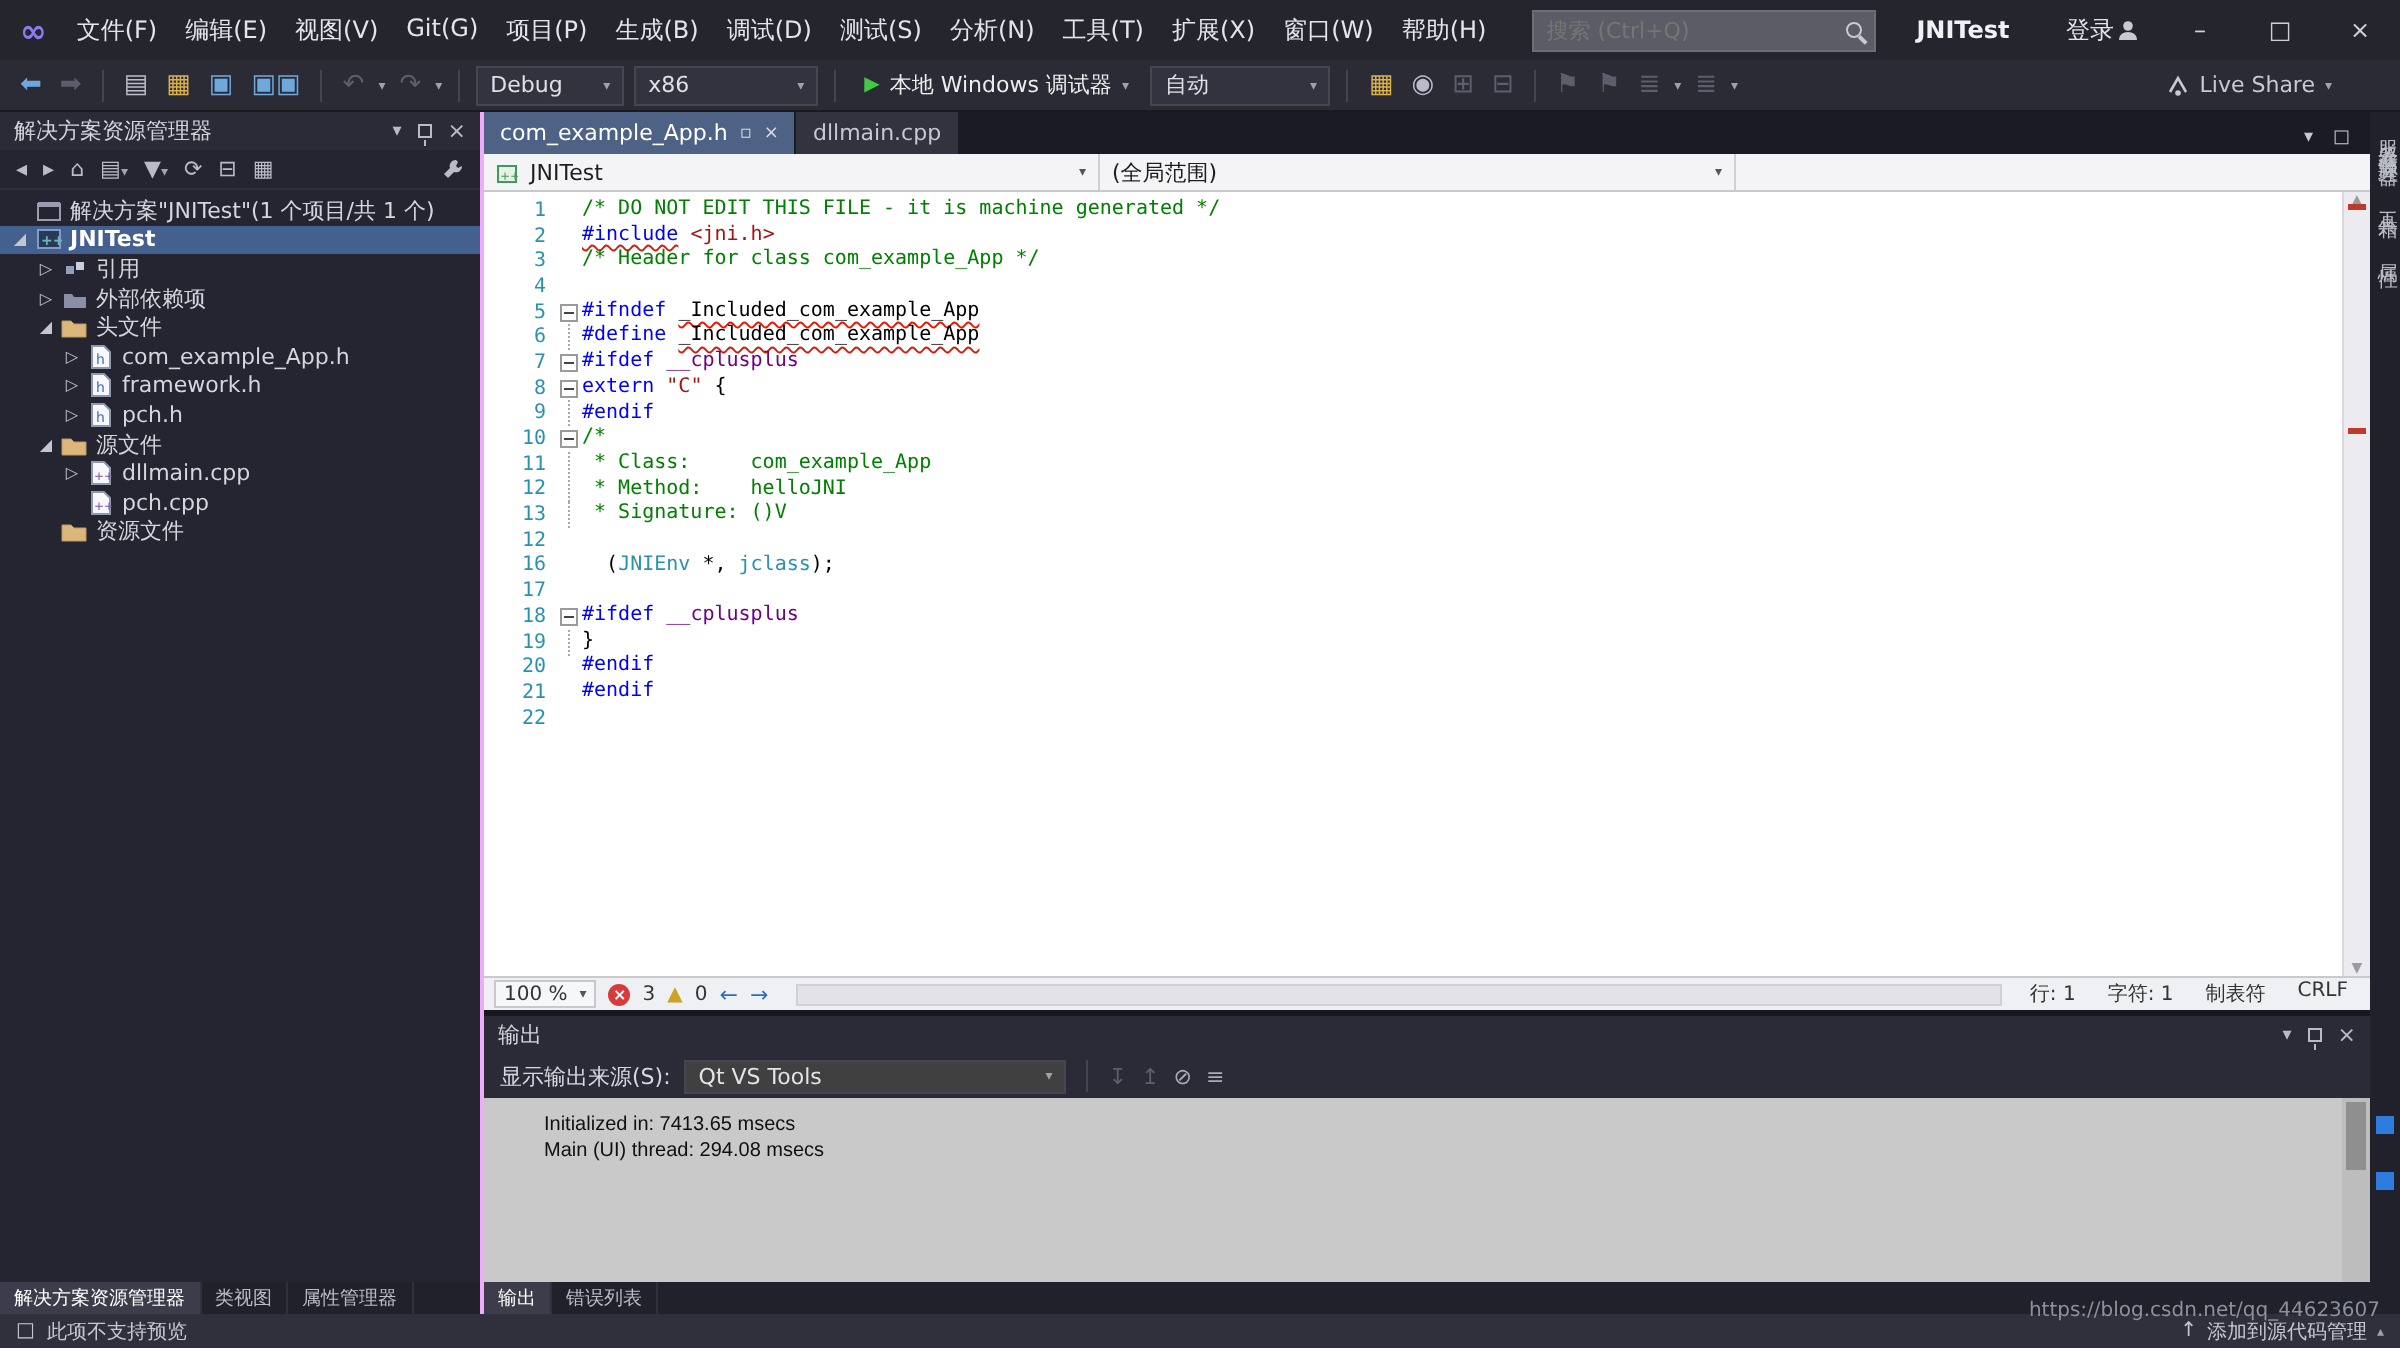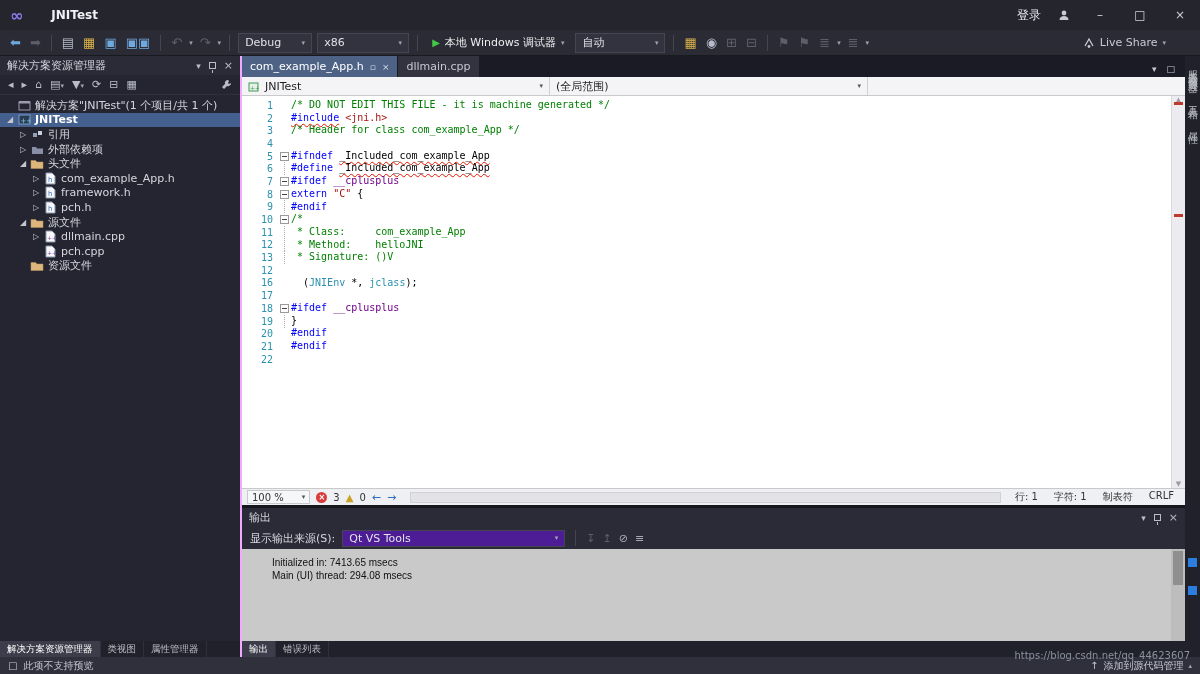--- a/index.html
+++ b/index.html
@@ -12,21 +12,21 @@
 .vs-logo{color:#8a7cf0;font-weight:bold;font-size:16px;margin:0 8px 0 6px}
 .menu-item{padding:4px 7px;color:#e4e5ea;font-size:12px;white-space:nowrap;cursor:default}
 .qsearch{margin-left:16px;width:172px;height:21px;background:#5c5c67;border:1px solid #6d6d78;
   display:flex;align-items:center;padding:0 6px;gap:4px}
 .qsearch input{flex:1;background:transparent;border:none;outline:none;color:#d9dadf;font-size:11px;min-width:0;
   font-family:"DejaVu Sans",sans-serif}
 .lens{width:8px;height:8px;border:1.5px solid #c9cad0;border-radius:50%;position:relative;flex:none}
 .lens::after{content:"";position:absolute;width:5px;height:1.5px;background:#c9cad0;transform:rotate(45deg);right:-4px;bottom:-2px}
 .win-title{margin-left:20px;font-weight:bold;color:#f0f1f5;font-size:12px}
 .tb-right{margin-left:auto;display:flex;align-items:center;gap:8px}
-.signin{display:flex;align-items:center;gap:17px;color:#e4e5ea;font-size:12px;padding:0 6px}
+.signin{display:flex;align-items:center;gap:1px;color:#e4e5ea;font-size:12px;padding:0 6px}
 .win-btn{width:32px;text-align:center;font-size:12px;color:#cfd0d6;padding:4px 0}
 
 
 .toolbar{height:26px;background:#2b2b36;border-bottom:1px solid #191920;display:flex;align-items:center;
   padding:0 8px;gap:5px;flex:none}
 .tbtn{color:#b9bcc8;font-size:13px;padding:0 2px;line-height:1}
 .tbtn.blue{color:#6fa8dc}.tbtn.gold{color:#d9b24a}
 .tbtn.disabled{color:#5c5f6b}
 .caret{font-size:7px;color:#9fa2ae}
 .vsep{width:1px;height:16px;background:#45454f;margin:0 3px}
@@ -82,34 +82,34 @@
 .foldbox::after{content:"";position:absolute;left:1px;right:1px;top:3px;height:1px;background:#444}
 .foldline{width:0;height:13px;border-left:1px dotted #a8a8a8}
 .codetext{font-family:"DejaVu Sans Mono",monospace;font-size:10px;line-height:12.7px;color:#000;white-space:pre}
 .com{color:#008000}.pp{color:#0000ff}.kw{color:#0000ff}.str{color:#a31515}.mac{color:#6f008a}.typ{color:#2b91af}
 .sq{text-decoration-line:underline;text-decoration-style:wavy;text-decoration-color:#e51400;text-underline-offset:2px}
 .vsb{width:14px;background:#ececf0;border-left:1px solid #d9d9dd;position:relative;flex:none;
   display:flex;flex-direction:column;justify-content:space-between;align-items:center;color:#9a9aa2;font-size:7px}
 .vsb .mark{position:absolute;right:2px;width:9px;height:3px;background:#c0392b}
 .estatus{height:17px;background:#eef0f3;border-top:1px solid #c9c9c9;display:flex;align-items:center;
   font-size:10px;color:#333;padding:0 5px;gap:6px;flex:none}
-.zoom{display:flex;align-items:center;gap:18px;border:1px solid #c9c9cd;background:#f6f7f9;height:14px;padding:0 4px}
+.zoom{display:flex;align-items:center;gap:6px;border:1px solid #c9c9cd;background:#f6f7f9;height:14px;padding:0 4px}
 .err-dot{width:11px;height:11px;border-radius:50%;background:#d83b3b;color:#fff;font-size:8px;font-weight:bold;
   display:flex;align-items:center;justify-content:center}
 .warn-tri{color:#c9a227;font-size:10px}
 .navarrow{color:#2f6fbf;font-size:11px}
 .hsb{flex:1;height:11px;background:#e3e3e7;border:1px solid #d1d1d5;margin:0 8px}
 .estat-field{color:#333;white-space:nowrap}
 .estat-right{display:flex;gap:16px;padding-right:6px}
 
 
 .splitter{height:3px;background:#17171e;flex:none}
 .output{height:133px;display:flex;flex-direction:column;background:#2b2b38;flex:none}
 .out-toolbar{height:22px;display:flex;align-items:center;gap:7px;padding:0 8px;font-size:11px;color:#d6d8e0;flex:none}
-.out-combo{width:223px;height:17px;background:#4c1d95;border:1px solid #464652;display:flex;align-items:center;
+.out-combo{width:191px;height:17px;background:#404040;border:1px solid #464652;display:flex;align-items:center;
   padding:0 6px;font-size:11px;color:#e2e3e8}
 .oticon{color:#a8abb6;font-size:11px}
 .oticon.disabled{color:#5c5f6b}
 .out-content{flex:1;background:#c9c9c9;display:flex;min-height:0}
 .out-text{flex:1;padding:7px 0 0 30px;font-family:Liberation Sans, sans-serif;font-size:10px;line-height:13px;color:#101010;white-space:pre}
 .out-vsb{width:14px;background:#bdbdbd;position:relative;flex:none}
 .out-vsb .thumb{position:absolute;top:2px;left:2px;right:2px;height:34px;background:#8f8f8f}
 
 
 .rail{width:15px;background:#21212b;display:flex;flex-direction:column;align-items:center;padding-top:6px;gap:20px;flex:none}
@@ -125,20 +125,39 @@
 .blue-dot{position:absolute;right:3px;width:9px;height:9px;background:#2d7dde;z-index:5}
 .bd1{top:558px}.bd2{top:586px}
 </style>
 </head>
 <body>
 
 <div class="window">
 
   <div class="titlebar">
     <span class="vs-logo">∞</span>
+    <nav id="menubar" style="display:flex">
+        <div class="menu-item">文件(F)</div>
+        <div class="menu-item">编辑(E)</div>
+        <div class="menu-item">视图(V)</div>
+        <div class="menu-item">Git(G)</div>
+        <div class="menu-item">项目(P)</div>
+        <div class="menu-item">生成(B)</div>
+        <div class="menu-item">调试(D)</div>
+        <div class="menu-item">测试(S)</div>
+        <div class="menu-item">分析(N)</div>
+        <div class="menu-item">工具(T)</div>
+        <div class="menu-item">扩展(X)</div>
+        <div class="menu-item">窗口(W)</div>
+        <div class="menu-item">帮助(H)</div>
+      </nav>
+    <div class="qsearch">
+      <input placeholder="搜索 (Ctrl+Q)" style="">
+      <span class="lens"></span>
+    </div>
     <span class="win-title">JNITest</span>
     <div class="tb-right">
       <span class="signin">
         <span>登录</span>
         <svg width="12" height="12" viewBox="0 0 12 12">
           <circle cx="6" cy="4" r="2.4" fill="#c8cad2"></circle>
             <path d="M1.5 11c0-2.6 2-4 4.5-4s4.5 1.4 4.5 4z" fill="#c8cad2"></path>
         </svg>
       </span>
       <span class="win-btn">–</span>

